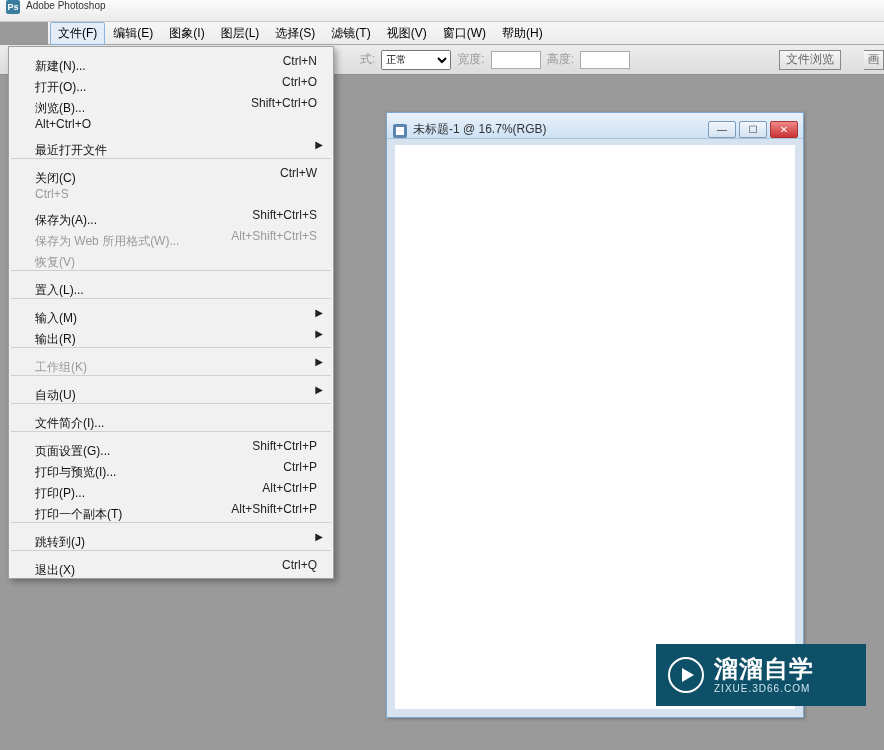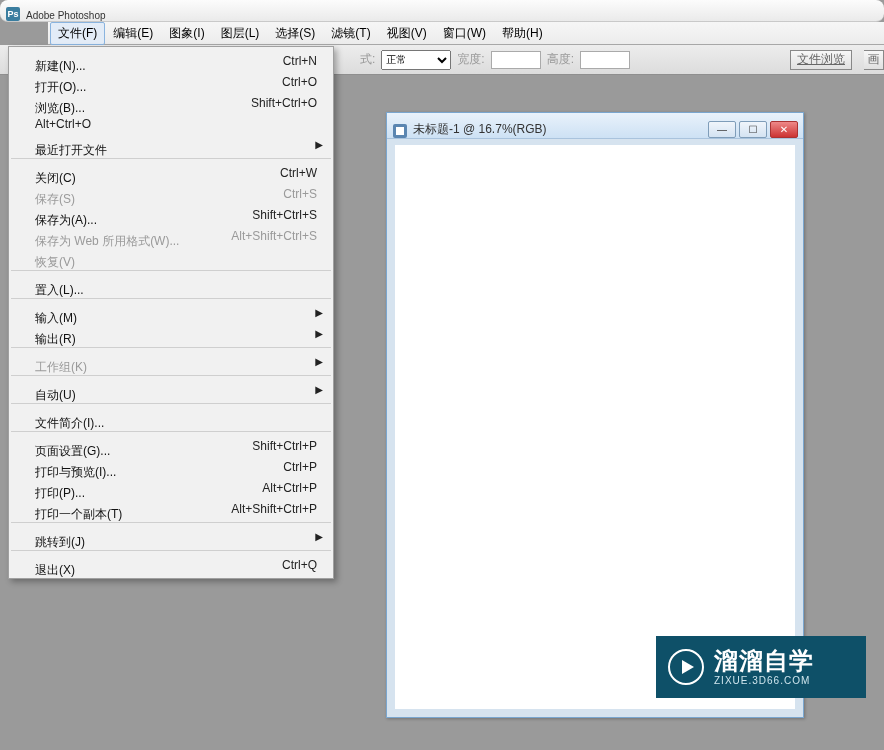--- a/index.html
+++ b/index.html
@@ -1,51 +1,51 @@
 <!DOCTYPE html>
 <html><head>
 <meta charset="utf-8">
 <style>
 * { margin: 0; padding: 0; box-sizing: border-box; font-family: "Microsoft YaHei", "SimSun", Arial, sans-serif; }
 body { width: 884px; height: 750px; background: #9a9a9a; overflow: hidden; position: relative; }
 
-.titlebar { height: 22px; background: linear-gradient(#fcfcfc,#eaeaea); display: flex; align-items: flex-end; padding-left: 6px; border-bottom: 1px solid #c9c9c9; border-radius: 8px; }
+.titlebar { height: 22px; background: linear-gradient(#fcfcfc,#eaeaea); display: flex; align-items: flex-start; padding-left: 6px; border-bottom: 1px solid #c9c9c9; }
 .titlebar .ps-icon { width: 14px; height: 14px; margin-right: 6px; border-radius: 2px; background: #3a7d9f; display:flex; align-items:center; justify-content:center; font-size:9px; color:#fff; font-weight:bold;}
 .titlebar .title { font-size: 10px; color:#333; }
 
 .menubar { height: 23px; background: linear-gradient(#f6f6f6,#ececec); display: flex; align-items:center; border-bottom: 1px solid #a7a7a7; padding-left:2px;margin-left:48px; }
 .menubar .menuitem { font-size: 12px; color:#000; padding: 3px 8px 3px 8px; cursor:default; }
 .menubar .menuitem.active { background:#e3ecf7; border:1px solid #8ab4df; padding:2px 7px; border-radius:2px; }
 
 .optionsbar { height: 30px; background: linear-gradient(#ededed,#dcdcdc); border-bottom:1px solid #8f8f8f; display:flex; align-items:center; padding-left:360px; font-size:12px; color:#666; gap:6px;}
 .optionsbar select { font-size:10px; height:20px; width:70px; }
 .optionsbar .field { width:50px; height:18px; background:#fff; border:1px solid #aaa; display:inline-block; }
 .optionsbar .lbl { color:#999; }
-.optionsbar .rbtn { margin-left:auto; margin-right:6px; height:20px; background:linear-gradient(#f7f7f7,#e0e0e0); border:1px solid #888; font-size:12px; padding:0 6px; display:flex; align-items:center;text-decoration:underline; }
+.optionsbar .rbtn { margin-left:auto; margin-right:17px; height:20px; background:linear-gradient(#f7f7f7,#e0e0e0); border:1px solid #888; font-size:12px; padding:0 6px; display:flex; align-items:center; }
 .optionsbar .end { width:20px; height:20px; border:1px solid #888; border-left:none; background:linear-gradient(#f7f7f7,#e0e0e0); display:flex; align-items:center; justify-content:center;}
 
 .dropdown { position:absolute; left:8px; top:46px; width:326px; background:#f1f1f1; border:1px solid #a0a0a0; box-shadow: 3px 3px 6px rgba(0,0,0,.3); padding:3px 0; }
 .dropdown .row { display:flex; align-items:center; height:21px; font-size:12px; color:#111; padding:0 16px 0 26px; cursor:default; position:relative;}
 .dropdown .row .label { flex:1;margin-top:12px; }
 .dropdown .row .shortcut { color:#222; }
 .dropdown .row.disabled .label, .dropdown .row.disabled .shortcut { color:#9a9a9a; }
 .dropdown .row .arrow { position:absolute; right:10px; color:#222; font-size:10px; }
 .dropdown hr { border:none; border-top:1px solid #cfcfcf; margin:3px 2px; }
 
 .docwin { position:absolute; left:386px; top:112px; width:418px; height:606px; background:#fff; border:1px solid #7aa6cf; box-shadow:1px 1px 3px rgba(0,0,0,.25); }
 .docwin .dtitle { height:26px; background: linear-gradient(#e9f2fb,#cde1f4); border-bottom:1px solid #a9c3dd; display:flex; align-items:flex-end; padding:0 5px 0 6px; }
 .docwin .dtitle .dicon { width:14px; height:14px; margin-right:6px; background:#5b86b1; border-radius:2px; position:relative;}
 .docwin .dtitle .dicon:after{content:""; position:absolute; inset:3px; background:#fff;}
 .docwin .dtitle .dtxt { font-size:12px; color:#333; flex:1; }
 .docwin .dtitle .winbtn { width:28px; height:17px; border:1px solid #7f9db9; border-radius:2px; margin-left:3px; background:linear-gradient(#f0f5fb,#d4e3f2); display:flex; align-items:center; justify-content:center; font-size:10px; color:#3a3a3a;}
 .docwin .dtitle .winbtn.close { background:linear-gradient(#e88,#c33); color:#fff; border-color:#a33; }
 .docwin .borderinner { position:absolute; inset:26px 0 0 0; background:#d6e3ef; }
 .docwin .borderinner .page { position:absolute; left:8px; top:6px; right:8px; bottom:8px; background:#fff; }
 
-.watermark { position:absolute; right:18px; bottom:52px; width:210px; height:62px; background:#0e5068; display:flex; align-items:center; padding:0 12px; gap:10px; }
+.watermark { position:absolute; right:18px; bottom:44px; width:210px; height:62px; background:#0e5068; display:flex; align-items:center; padding:0 12px; gap:10px; }
 .watermark .play { width:36px; height:36px; border:2px solid #fff; border-radius:50%; display:flex; align-items:center; justify-content:center; }
 .watermark .play span { display:block; width:0; height:0; border-left:12px solid #fff; border-top:7px solid transparent; border-bottom:7px solid transparent; margin-left:3px;}
 .watermark .txt { color:#fff; display:flex; flex-direction:column; line-height:1.1;}
 .watermark .big { font-size:24px; font-weight:600; letter-spacing:1px; font-family:"SimHei","Microsoft YaHei";}
 .watermark .small { font-size:10px; letter-spacing:1px; color:#cfe5ed; }
 </style>
 </head>
 <body>
 
 <div class="titlebar">
@@ -95,21 +95,20 @@
   <div class="row">
       <span class="label">最近打开文件</span>
       <span class="arrow">▶</span>
     </div>
   <hr>
   <div class="row">
       <span class="label">关闭(C)</span>
       <span class="shortcut">Ctrl+W</span>
     </div>
   <div class="row disabled">
-      <span class="label">保存(S)</span>
       <span class="shortcut">Ctrl+S</span>
     </div>
   <div class="row">
       <span class="label">保存为(A)...</span>
       <span class="shortcut">Shift+Ctrl+S</span>
     </div>
   <div class="row disabled">
       <span class="label">保存为 Web 所用格式(W)...</span>
       <span class="shortcut">Alt+Shift+Ctrl+S</span>
     </div>

